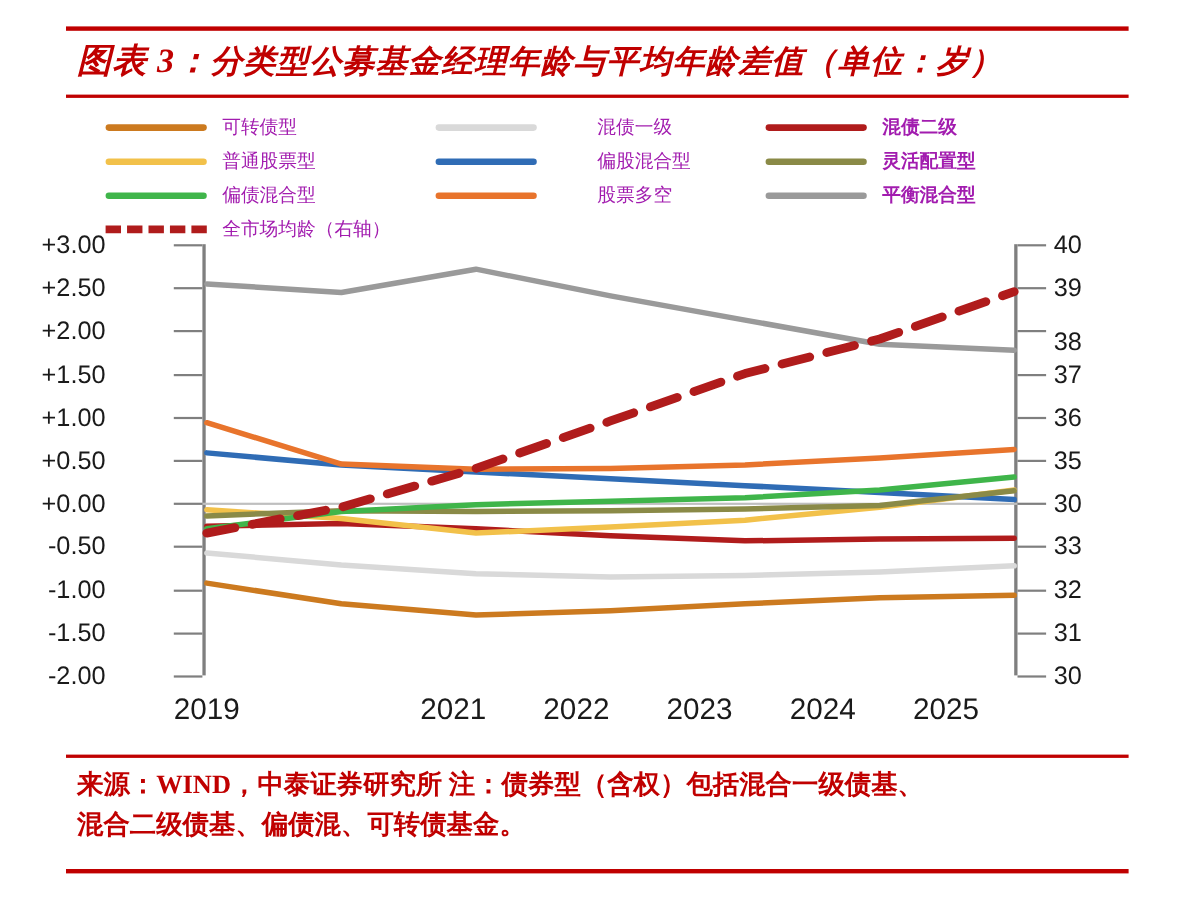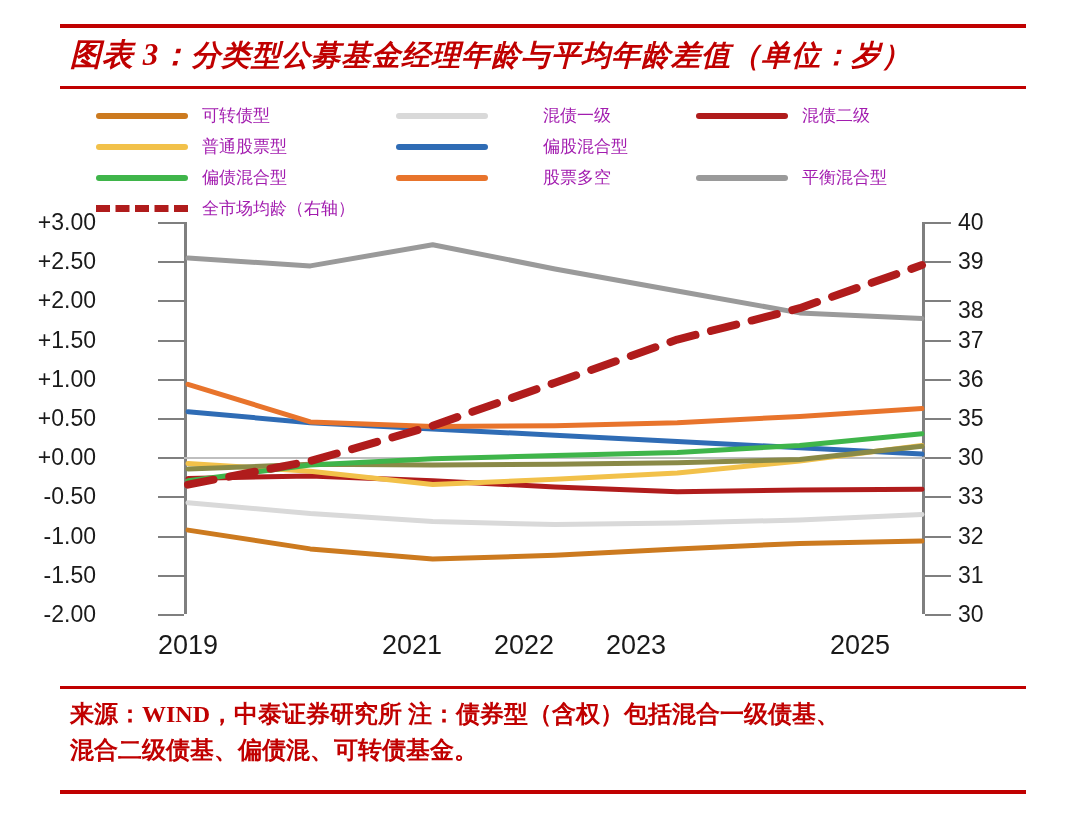--- a/index.html
+++ b/index.html
@@ -25,21 +25,21 @@
     font-size:29px;letter-spacing:1px;white-space:nowrap;
   }
   .title .fig{font-size:31px;}
 
   
   .legend{position:absolute;left:96px;top:100px;width:910px;}
   .legend-row{display:flex;height:31px;align-items:center;}
   .legend-item{display:flex;align-items:center;}
   .legend-item.c1{width:300px;}
   .legend-item.c2{width:300px;gap:41px;}
-  .legend-item.c3{width:300px;}
+  .legend-item.c3{width:300px;font-weight:bold;}
   .lg-line{width:92px;height:6px;border-radius:3px;flex:none;}
   .lg-line.dashed{
     height:0;border-top:7px dashed #b01c1c;border-radius:0;
     width:92px;
   }
   .lg-text{
     margin-left:14px;
     font-family:"DejaVu Sans","Liberation Sans",sans-serif;
     font-size:17px;color:#a21caf;white-space:nowrap;
   }
@@ -115,20 +115,24 @@
       </div>
     </div>
     <div class="legend-row">
       <div class="legend-item c1">
         <span class="lg-line" style="background:#f2c14a"></span>
         <span class="lg-text">普通股票型</span>
       </div>
       <div class="legend-item c2">
         <span class="lg-line" style="background:#2f6cb5"></span>
         <span class="lg-text">偏股混合型</span>
+      </div>
+      <div class="legend-item c3">
+        <span class="lg-line" style="background:#8a8a47"></span>
+        <span class="lg-text">灵活配置型</span>
       </div>
     </div>
     <div class="legend-row">
       <div class="legend-item c1">
         <span class="lg-line" style="background:#3fb54a"></span>
         <span class="lg-text">偏债混合型</span>
       </div>
       <div class="legend-item c2">
         <span class="lg-line" style="background:#e8742c"></span>
         <span class="lg-text">股票多空</span>
@@ -210,20 +214,21 @@
         <path d="M92.0 36.1 L214.3 43.9 L336.7 22.7 L459.0 47.0 L581.3 69.0 L703.7 90.9 L826.0 96.4" fill="none" stroke="#9a9a9a" stroke-width="5" stroke-linecap="round" stroke-linejoin="round"></path>
         <path d="M92.0 262.6 L214.3 239.1 L336.7 203.8 L459.0 160.7 L581.3 117.6 L703.7 86.2 L826.0 43.1" fill="none" stroke="#b01c1c" stroke-width="8" stroke-linecap="round" stroke-linejoin="round" stroke-dasharray="26 16"></path>
       </svg>
   </div>
 
   <div class="xlabels">
     <div class="xlab" style="left:22px">2019</div>
     <div class="xlab" style="left:246px">2021</div>
     <div class="xlab" style="left:358px">2022</div>
     <div class="xlab" style="left:470px">2023</div>
+    <div class="xlab" style="left:582px">2024</div>
     <div class="xlab" style="left:694px">2025</div>
   </div>
 
   <div class="rule rule-above-source"></div>
 
   <div class="source">
     <span class="ln">来源：WIND，中泰证券研究所  注：债券型（含权）包括混合一级债基、</span>
     <span class="ln">混合二级债基、偏债混、可转债基金。</span>
   </div>
 

